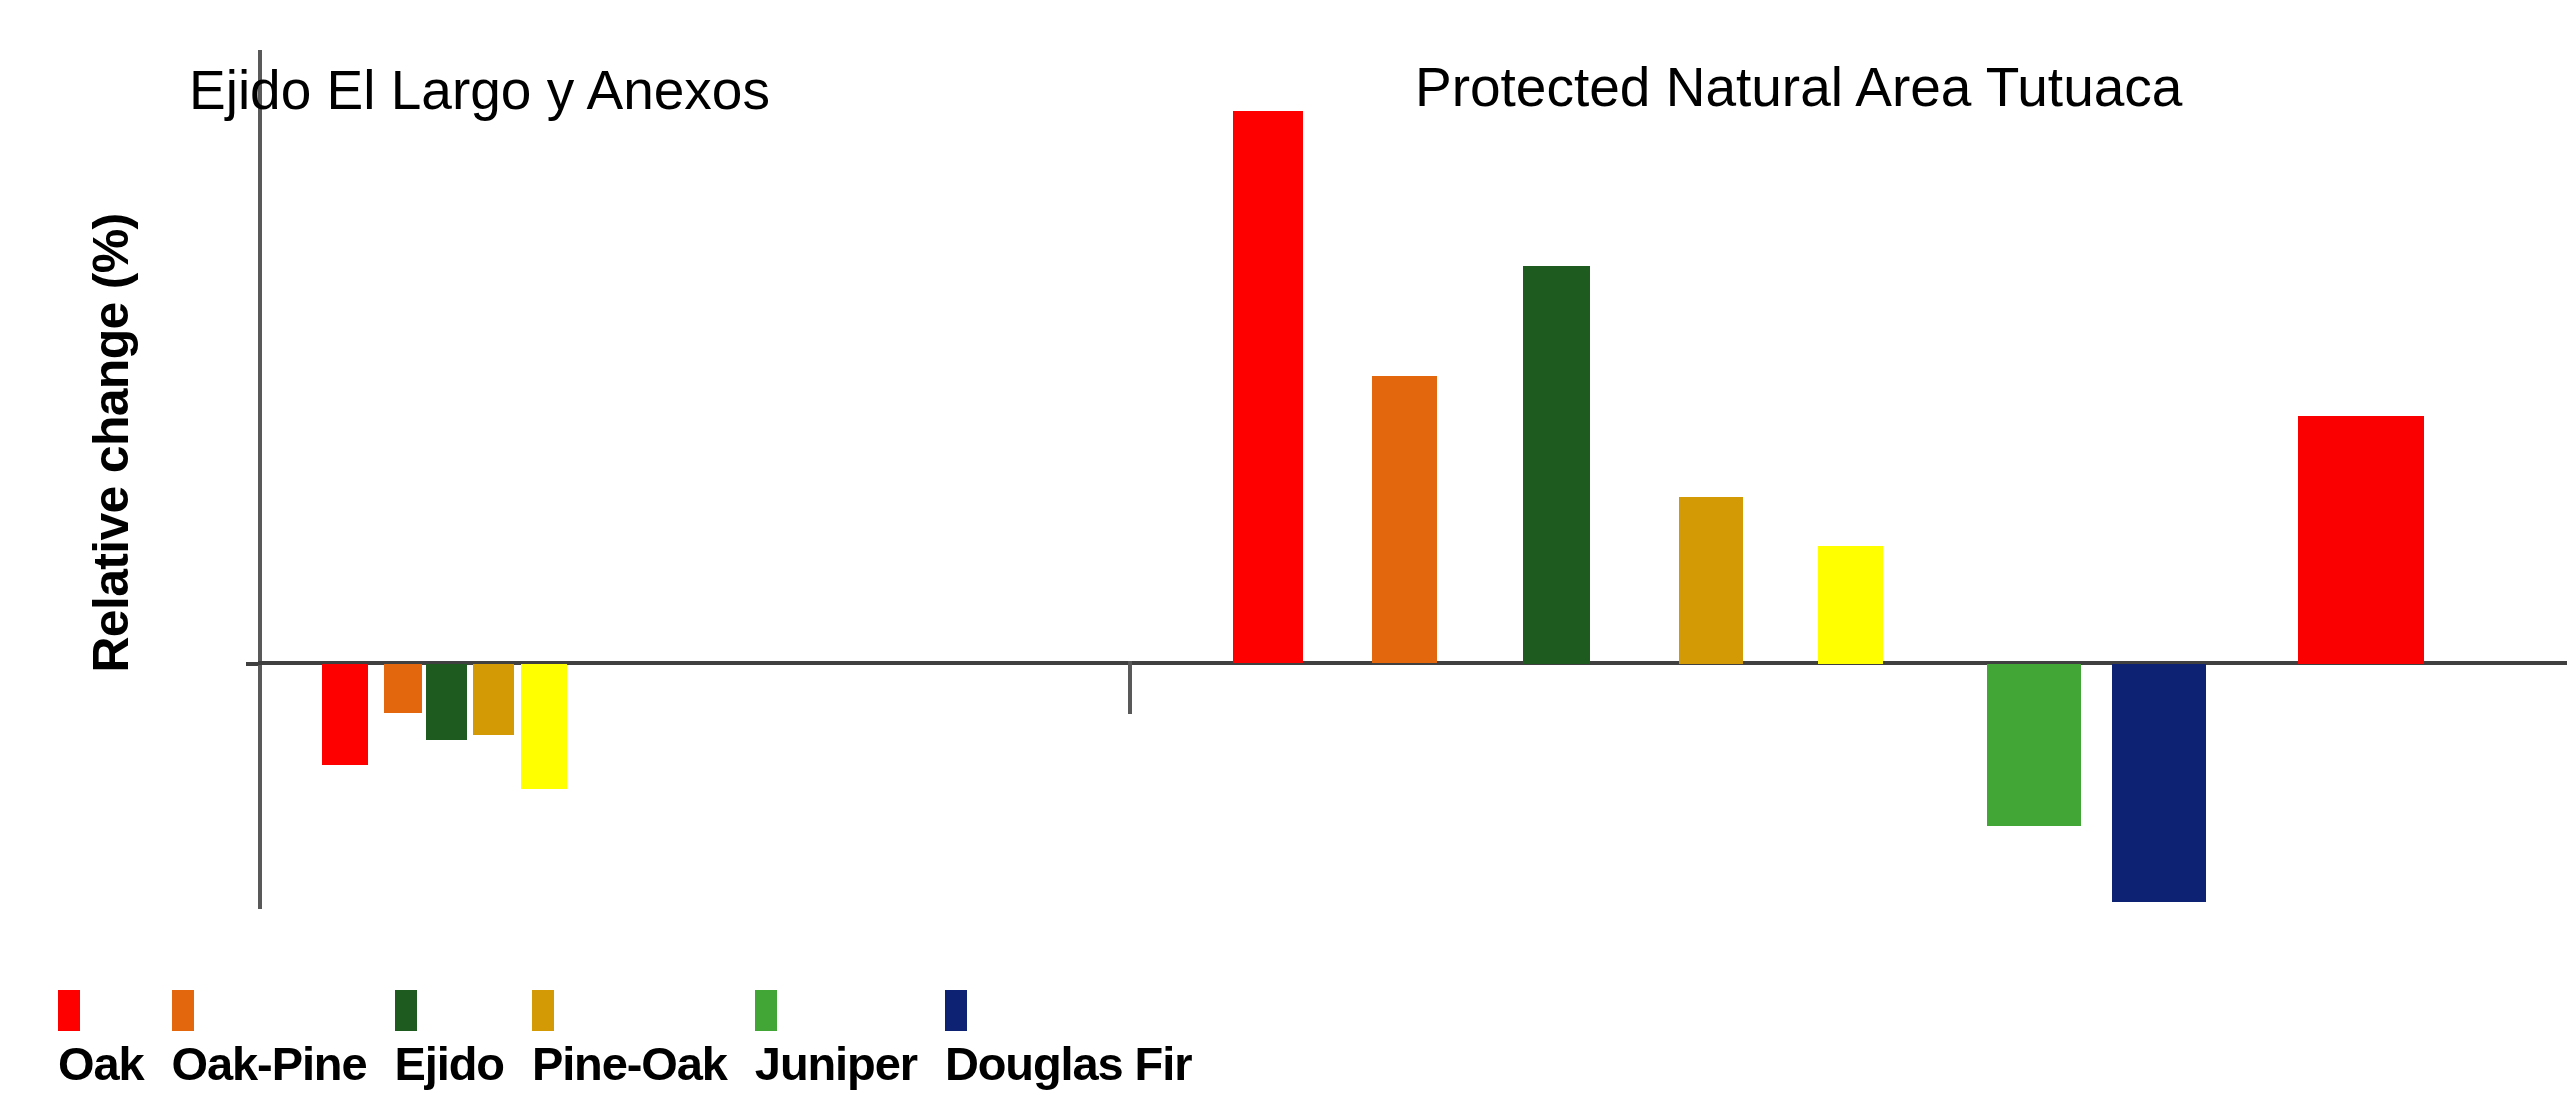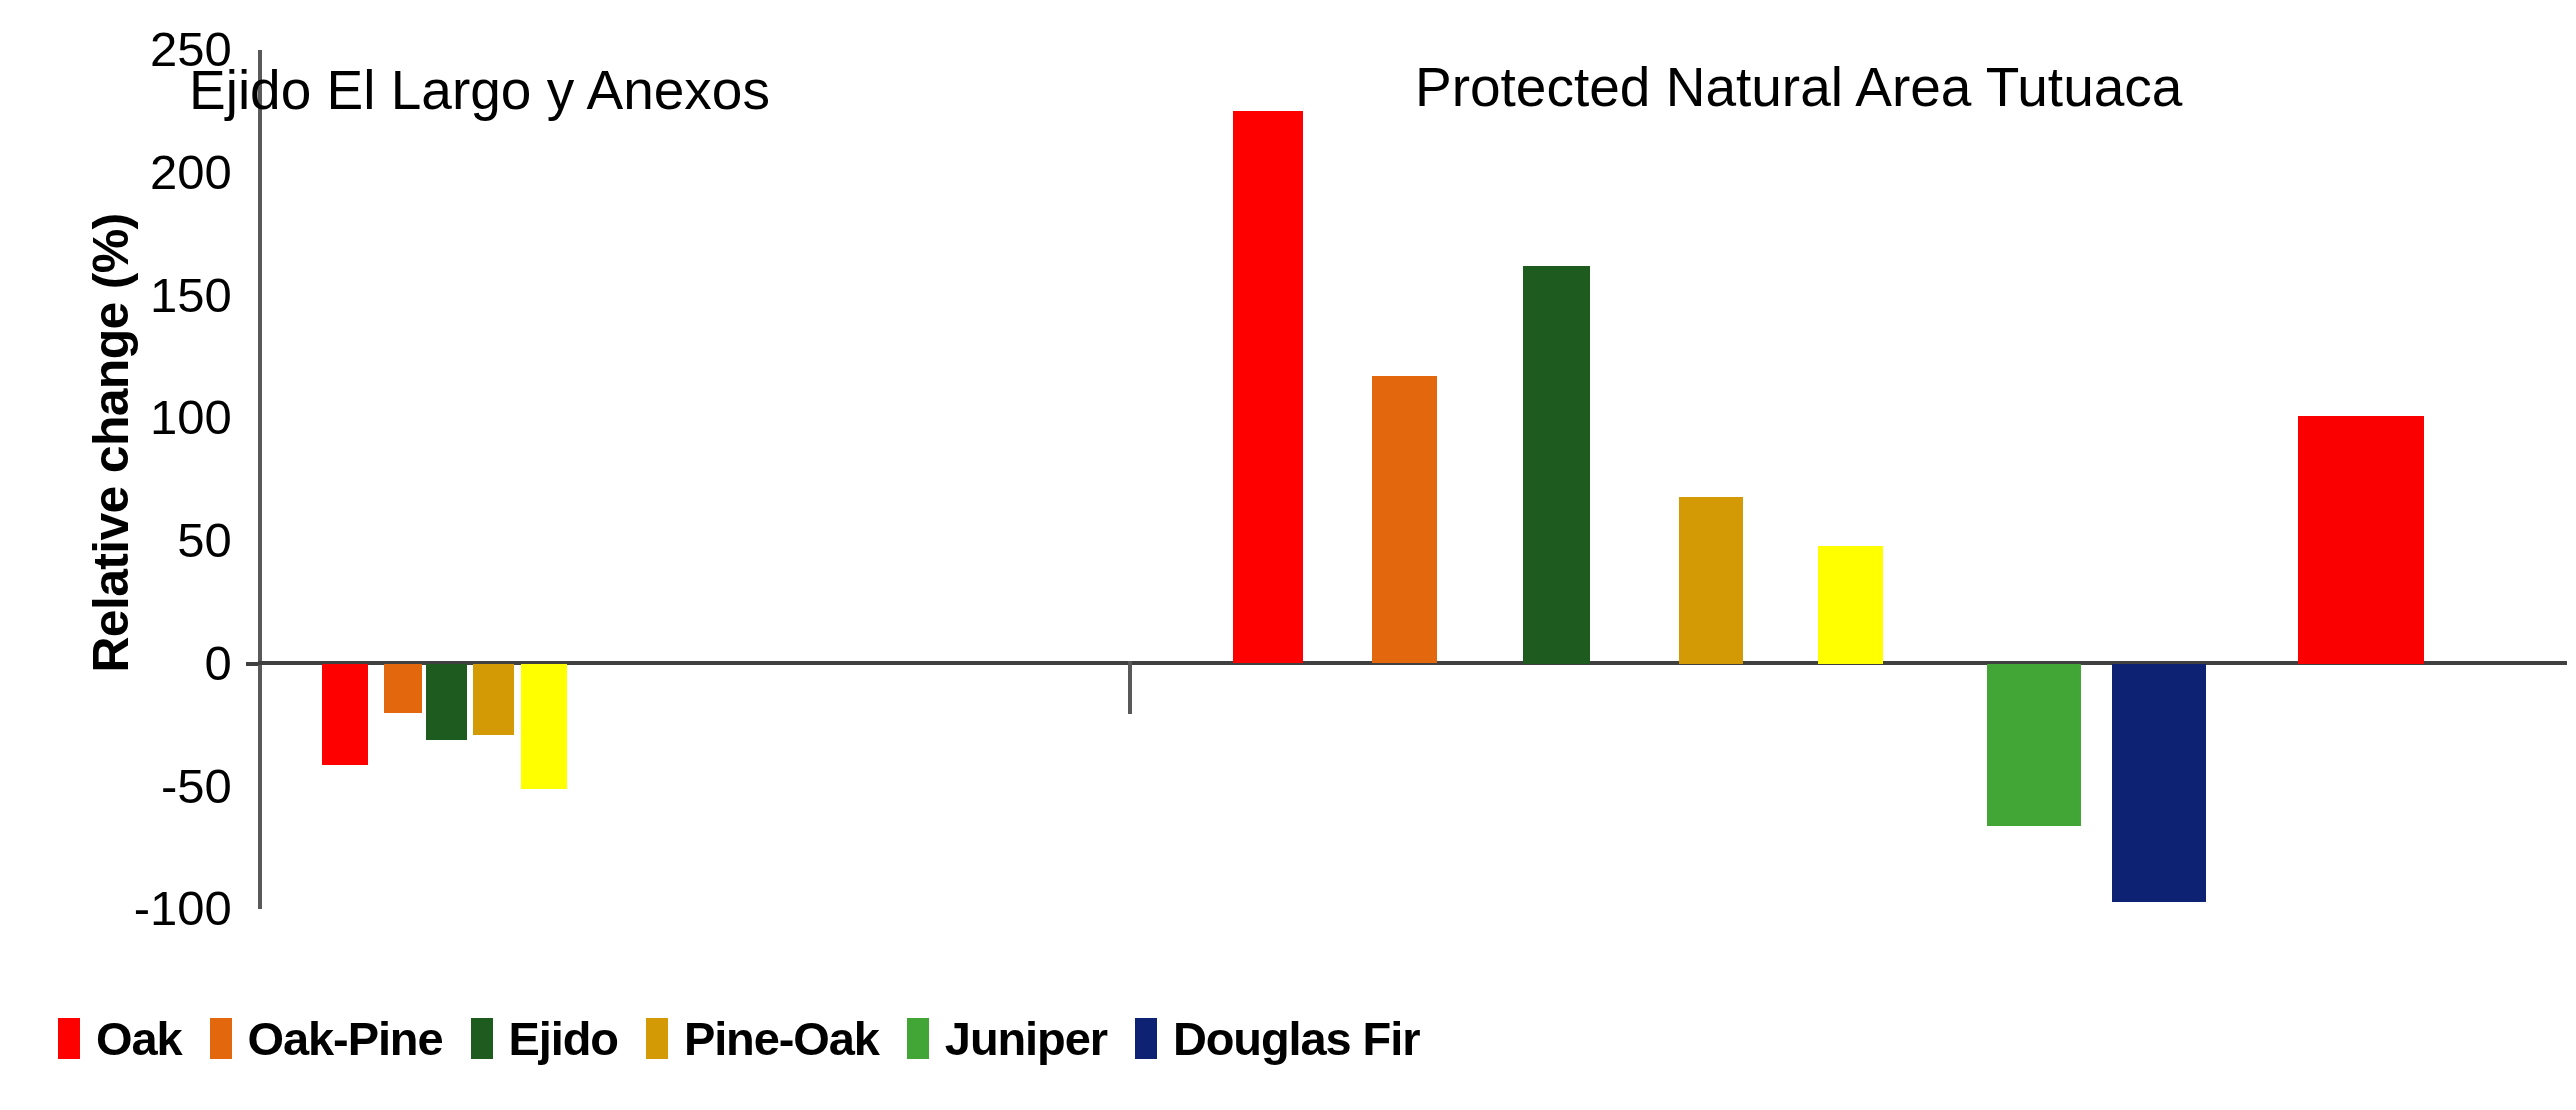--- a/index.html
+++ b/index.html
@@ -121,23 +121,22 @@
     left: 58px;
     top: 1012px;
     display: flex;
     flex-direction: row;
     align-items: center;
     gap: 28px;
     height: 52px;
   }
   .legend-item {
     display: flex;
-    flex-direction: row;
-    align-items: center;
-    gap: 16px;
+    flex-direction: column;
+    gap: 9px;
   }
   .legend-swatch {
     width: 22px;
     height: 41px;
     display: block;
   }
   .legend-label {
     font-size: 47px;
     line-height: 47px;
     font-weight: bold;
@@ -145,30 +144,20 @@
     white-space: nowrap;
   }
 </style>
 </head>
 <body>
 
 <div id="figure">
 
   <div id="ylabel">Relative change (%)</div>
 
-  <div id="ytick-col">
-      <div class="ytick" style="top: 25px;">250</div>
-      <div class="ytick" style="top: 148px;">200</div>
-      <div class="ytick" style="top: 271px;">150</div>
-      <div class="ytick" style="top: 393px;">100</div>
-      <div class="ytick" style="top: 516px;">50</div>
-      <div class="ytick" style="top: 639px;">0</div>
-      <div class="ytick" style="top: 762px;">-50</div>
-      <div class="ytick" style="top: 884px;">-100</div>
-    </div>
 
   <div id="plot">
     <div id="yaxis-spine"></div>
     <div id="zero-tick" style="top: 612px;"></div>
     <div id="zero-line" style="top: 611px;"></div>
     <div id="group-divider" style="top: 611px;"></div>
     <div id="bars-layer">
         <div class="bar" style="left: 64px; top: 614px; width: 46px; height: 101px; background: rgb(255, 0, 0);"></div>
         <div class="bar" style="left: 126px; top: 614px; width: 38px; height: 49px; background: rgb(227, 103, 12);"></div>
         <div class="bar" style="left: 168px; top: 614px; width: 41px; height: 76px; background: rgb(30, 91, 30);"></div>

